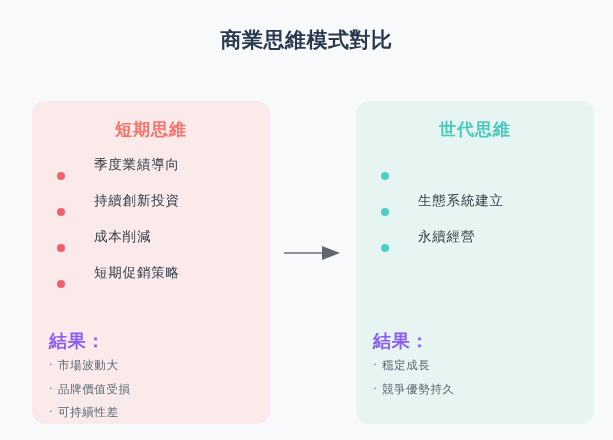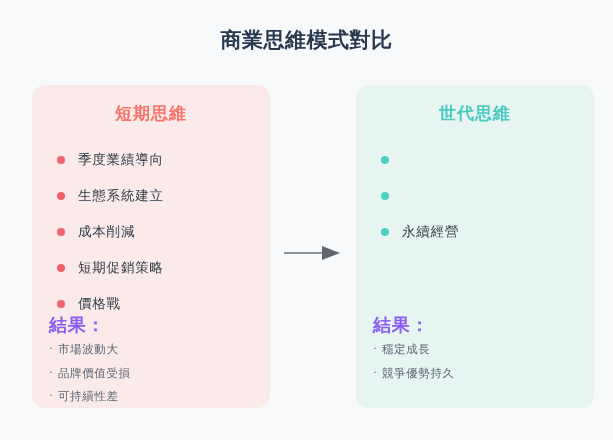--- a/index.html
+++ b/index.html
@@ -29,21 +29,21 @@
     width: 613px;
     text-align: center;
     font-size: 21px;
     font-weight: bold;
     color: #29394f;
     letter-spacing: 0.5px;
   }
 
   .card {
     position: absolute;
-    top: 85px;
+    top: 101px;
     width: 238px;
     height: 323px;
     border-radius: 13px;
     box-sizing: border-box;
     font-family: Liberation Serif, serif;
   }
 
   .card-left {
     left: 32px;
     background: #fbeaea;
@@ -71,23 +71,23 @@
   .list {
     position: absolute;
     top: 57px;
     left: 0;
     width: 100%;
   }
 
   .list-item {
     position: relative;
     height: 36px;
-    padding-left: 46px;
+    padding-left: 62px;
     display: flex;
-    align-items: center;
+    align-items: flex-start;
     box-sizing: border-box;
   }
 
   .bullet {
     position: absolute;
     left: 25px;
     top: 50%;
     margin-top: -4px;
     width: 8px;
     height: 8px;
@@ -155,33 +155,29 @@
   <div class="card card-left">
     <div class="card-header">短期思維</div>
 
     <div class="list">
       <div class="list-item">
         <span class="bullet"></span>
         <span class="item-label">季度業績導向</span>
       </div>
       <div class="list-item">
         <span class="bullet"></span>
-        <span class="item-label">生態系統建立</span>
+        <span class="item-label">持續創新投資</span>
       </div>
       <div class="list-item">
         <span class="bullet"></span>
         <span class="item-label">成本削減</span>
       </div>
       <div class="list-item">
         <span class="bullet"></span>
         <span class="item-label">短期促銷策略</span>
-      </div>
-      <div class="list-item">
-        <span class="bullet"></span>
-        <span class="item-label">價格戰</span>
       </div>
     </div>
 
     <div class="footer">
       <div class="footer-title">結果：</div>
       <div class="footer-item">市場波動大</div>
       <div class="footer-item">品牌價值受損</div>
       <div class="footer-item">可持續性差</div>
     </div>
   </div>
@@ -195,20 +191,21 @@
 
   <div class="card card-right">
     <div class="card-header">世代思維</div>
 
     <div class="list">
       <div class="list-item">
         <span class="bullet"></span>
       </div>
       <div class="list-item">
         <span class="bullet"></span>
+        <span class="item-label">生態系統建立</span>
       </div>
       <div class="list-item">
         <span class="bullet"></span>
         <span class="item-label">永續經營</span>
       </div>
     </div>
 
     <div class="footer">
       <div class="footer-title">結果：</div>
       <div class="footer-item">穩定成長</div>

